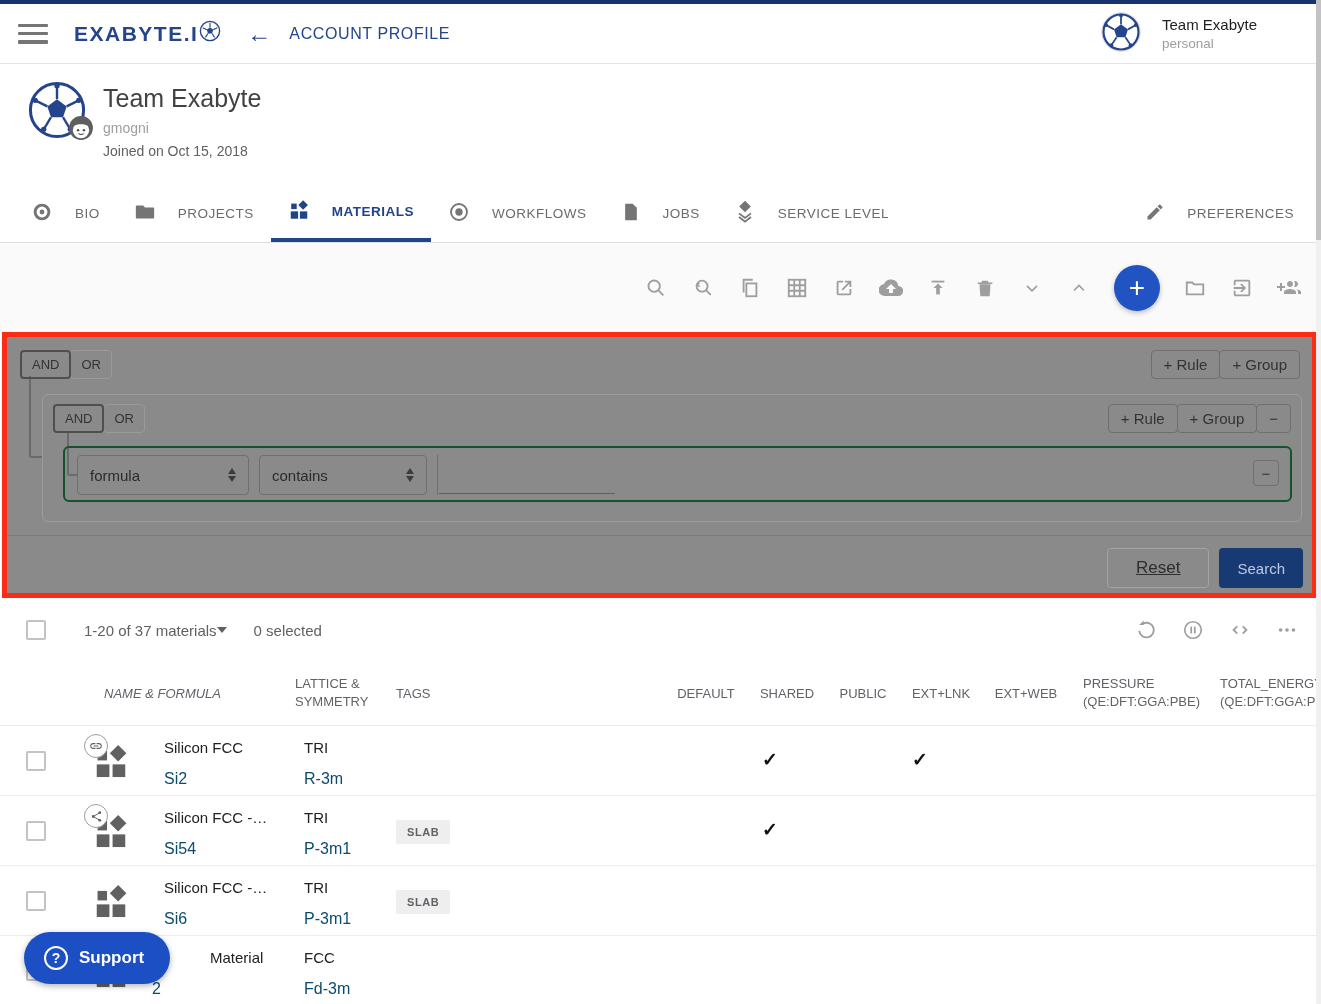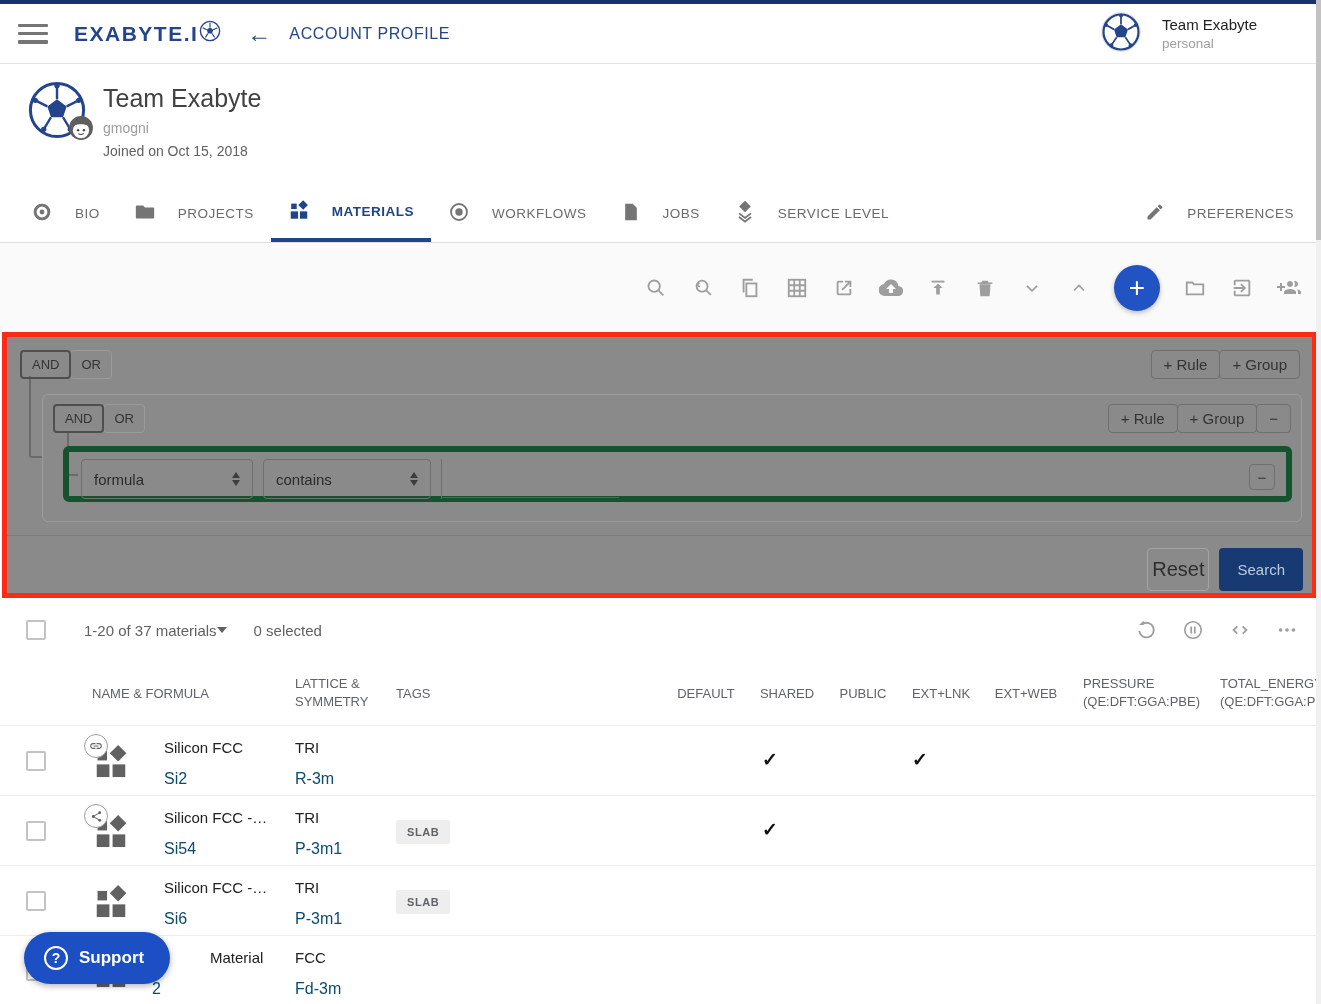--- a/index.html
+++ b/index.html
@@ -60,42 +60,42 @@
   .seg button + button { margin-left:-1px; }
   .seg button.sel { border:2px solid #4f4f4f; position:relative; z-index:1; }
   .seg.actions button { border-color:#6f6f6f; padding:5px 12px; font-size:15px; }
   .qb-row-top { position:absolute; left:13px; right:12px; top:13px; display:flex;
                 justify-content:space-between; align-items:flex-start; }
   .nested { position:absolute; left:35px; right:10px; top:57px; height:128px;
             border:1px solid #9d9d9d; border-radius:6px; }
   .nested-top { position:absolute; left:10px; right:10px; top:9px; display:flex;
                 justify-content:space-between; align-items:flex-start; }
   .rule-row { position:absolute; left:20px; right:9px; top:51px; height:56px;
-              border:6px solid #14532d; border-radius:6px; }
+              border:2px solid #14532d; border-radius:6px; }
   .qb-select { position:absolute; top:7px; height:40px; border:1px solid #6f6f6f; border-radius:4px;
                display:flex; align-items:center; padding:0 12px; font-size:15px; color:#2b2b2b; cursor:pointer; }
   .qb-select .spin { margin-left:auto; display:flex; flex-direction:column; gap:2px; padding-left:14px; }
   .spin i { width:0; height:0; border-left:4.5px solid transparent; border-right:4.5px solid transparent; }
   .spin i.up { border-bottom:6px solid #3c3c3c; }
   .spin i.dn { border-top:6px solid #3c3c3c; }
   .sel-field { left:12px; width:172px; }
   .sel-op { left:194px; width:168px;gap:47px; }
   .v-divider { position:absolute; left:372px; top:7px; width:1px; height:40px; background:#6f6f6f; }
   .rule-input { position:absolute; left:374px; top:12px; width:176px; height:34px; background:transparent;
                 border:none; border-bottom:1px solid #5f5f5f; font-size:15px; color:#222; outline:none; }
   .mini-btn { position:absolute; right:11px; top:12px; width:26px; height:26px; background:transparent;
               border:1px solid #6f6f6f; border-radius:4px; font-size:15px; color:#333; cursor:pointer; }
   .connector { position:absolute; border-left:2px solid #6a6a6a; border-bottom:2px solid #6a6a6a;
                border-bottom-left-radius:3px; }
   .conn1 { left:22px; top:39px; width:13px; height:82px; }
   .conn2 { left:44px; top:93px; width:11px; height:44px; }
   .qb-divider { position:absolute; left:0; right:0; top:198px; height:1px; background:#7b7b7b; }
   .qb-footer { position:absolute; right:9px; top:211px; display:flex; gap:10px; }
   .btn-reset { background:transparent; border:1px solid #a3a3a3; border-radius:4px; color:#2e2e2e;
-               font-size:20px; padding:9px 4px; cursor:pointer; }
+               font-size:17px; padding:9px 28px; cursor:pointer;text-decoration:underline; }
   .btn-search { background:#173a72; border:none; border-radius:4px; color:#bcc9e4;
                 font-size:15px; padding:9px 18px; cursor:pointer; }
 
   
   .list-controls { position:absolute; left:0; top:600px; width:100%; height:60px; background:#fff;
                    display:flex; align-items:center; }
   .checkbox { width:20px; height:20px; border:2px solid #c3c3c3; border-radius:2px; background:#fff; cursor:pointer; }
   .lc-check { margin-left:26px; }
   .lc-range { margin-left:38px; font-size:15px; color:#616161; cursor:pointer;
               display:flex; align-items:center; gap:0; }
@@ -110,21 +110,21 @@
   .h.center { transform:translate(-50%,-50%); text-align:center; }
   .two-line div { line-height:18px; }
   .row { position:absolute; left:0; width:100%; height:70px; background:#fff; border-top:1px solid #ededed; }
   .row .checkbox { position:absolute; left:26px; top:25px; }
   .mat-icon { position:absolute; left:92px; top:17px; }
   .badge { position:absolute; left:84px; top:8px; width:24px; height:24px; border-radius:50%;
            background:#fff; border:1px solid #9e9e9e; display:flex; align-items:center; justify-content:center; }
   .cell-name { position:absolute; left:164px; top:13px; }
   .cell-name .l1, .cell-lat .l1 { font-size:15px; color:#212121; }
   .cell-name .l2, .cell-lat .l2 { font-size:16px; color:#0c4a6e; margin-top:14px; }
-  .cell-lat { position:absolute; left:295px; top:13px; }
+  .cell-lat { position:absolute; left:304px; top:13px; }
   .tag { position:absolute; left:396px; top:24px; background:#eee; color:#5f6368; font-size:11px;
          font-weight:bold; letter-spacing:.6px; padding:6px 11px; border-radius:2px; }
   .tag:empty { display:none; }
   .chk { position:absolute; top:50%; transform:translate(-50%,-58%); font-size:19px; font-weight:600; color:#111; }
   .c-default { left:706px; } .c-shared { left:770px; } .c-public { left:863px; }
   .c-extlnk { left:920px; } .c-extweb { left:1026px; }
   .row4 .cell-name .l1 { padding-left:46px; }
   .row4 .cell-name .l2 { margin-left:-12px; }
 
   
@@ -457,21 +457,21 @@
           <svg width="22" height="22" viewBox="0 0 24 24" fill="#9e9e9e">
             <circle cx="5" cy="12" r="2"></circle>
             <circle cx="12" cy="12" r="2"></circle>
             <circle cx="19" cy="12" r="2"></circle>
           </svg>
         </span>
     </div>
   </div>
 
   <div class="thead">
-    <div class="h" style="left:92px;">NAME &amp; FORMULA</div>
+    <div class="h" style="left:104px;font-style:italic;">NAME &amp; FORMULA</div>
     <div class="h two-line" style="left:295px;">
       <div>LATTICE &amp;</div>
         <div>SYMMETRY</div>
     </div>
     <div class="h" style="left:396px;">TAGS</div>
     <div class="h center" style="left:706px;">DEFAULT</div>
     <div class="h center" style="left:787px;">SHARED</div>
     <div class="h center" style="left:863px;">PUBLIC</div>
     <div class="h center" style="left:941px;">EXT+LNK</div>
     <div class="h center" style="left:1026px;">EXT+WEB</div>

